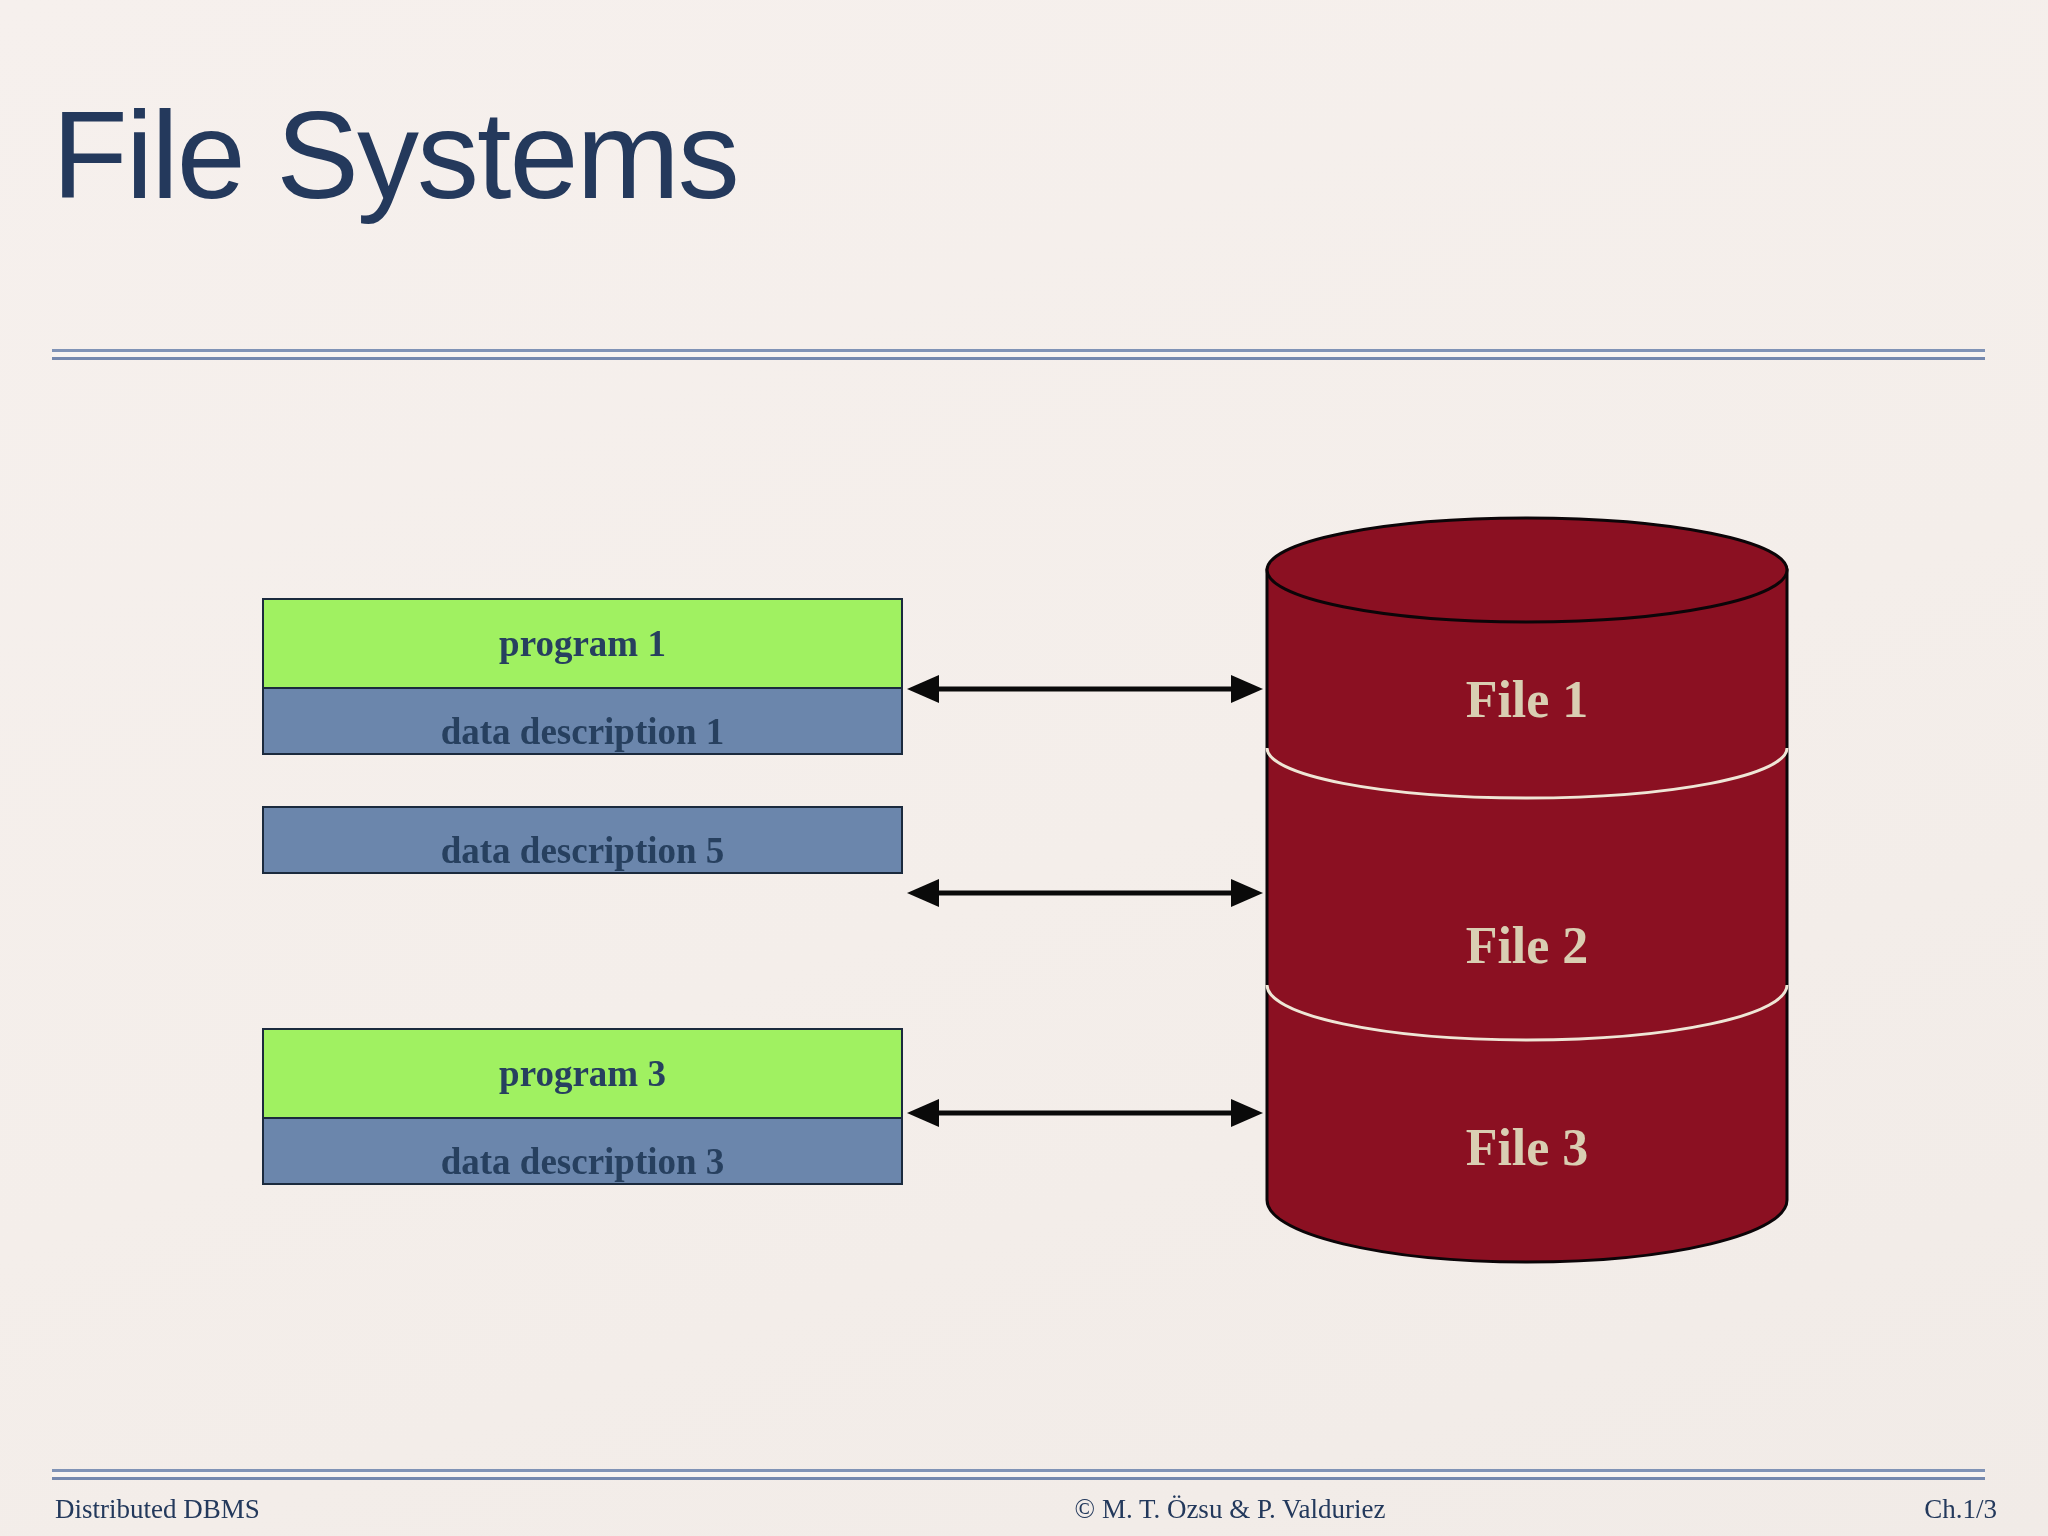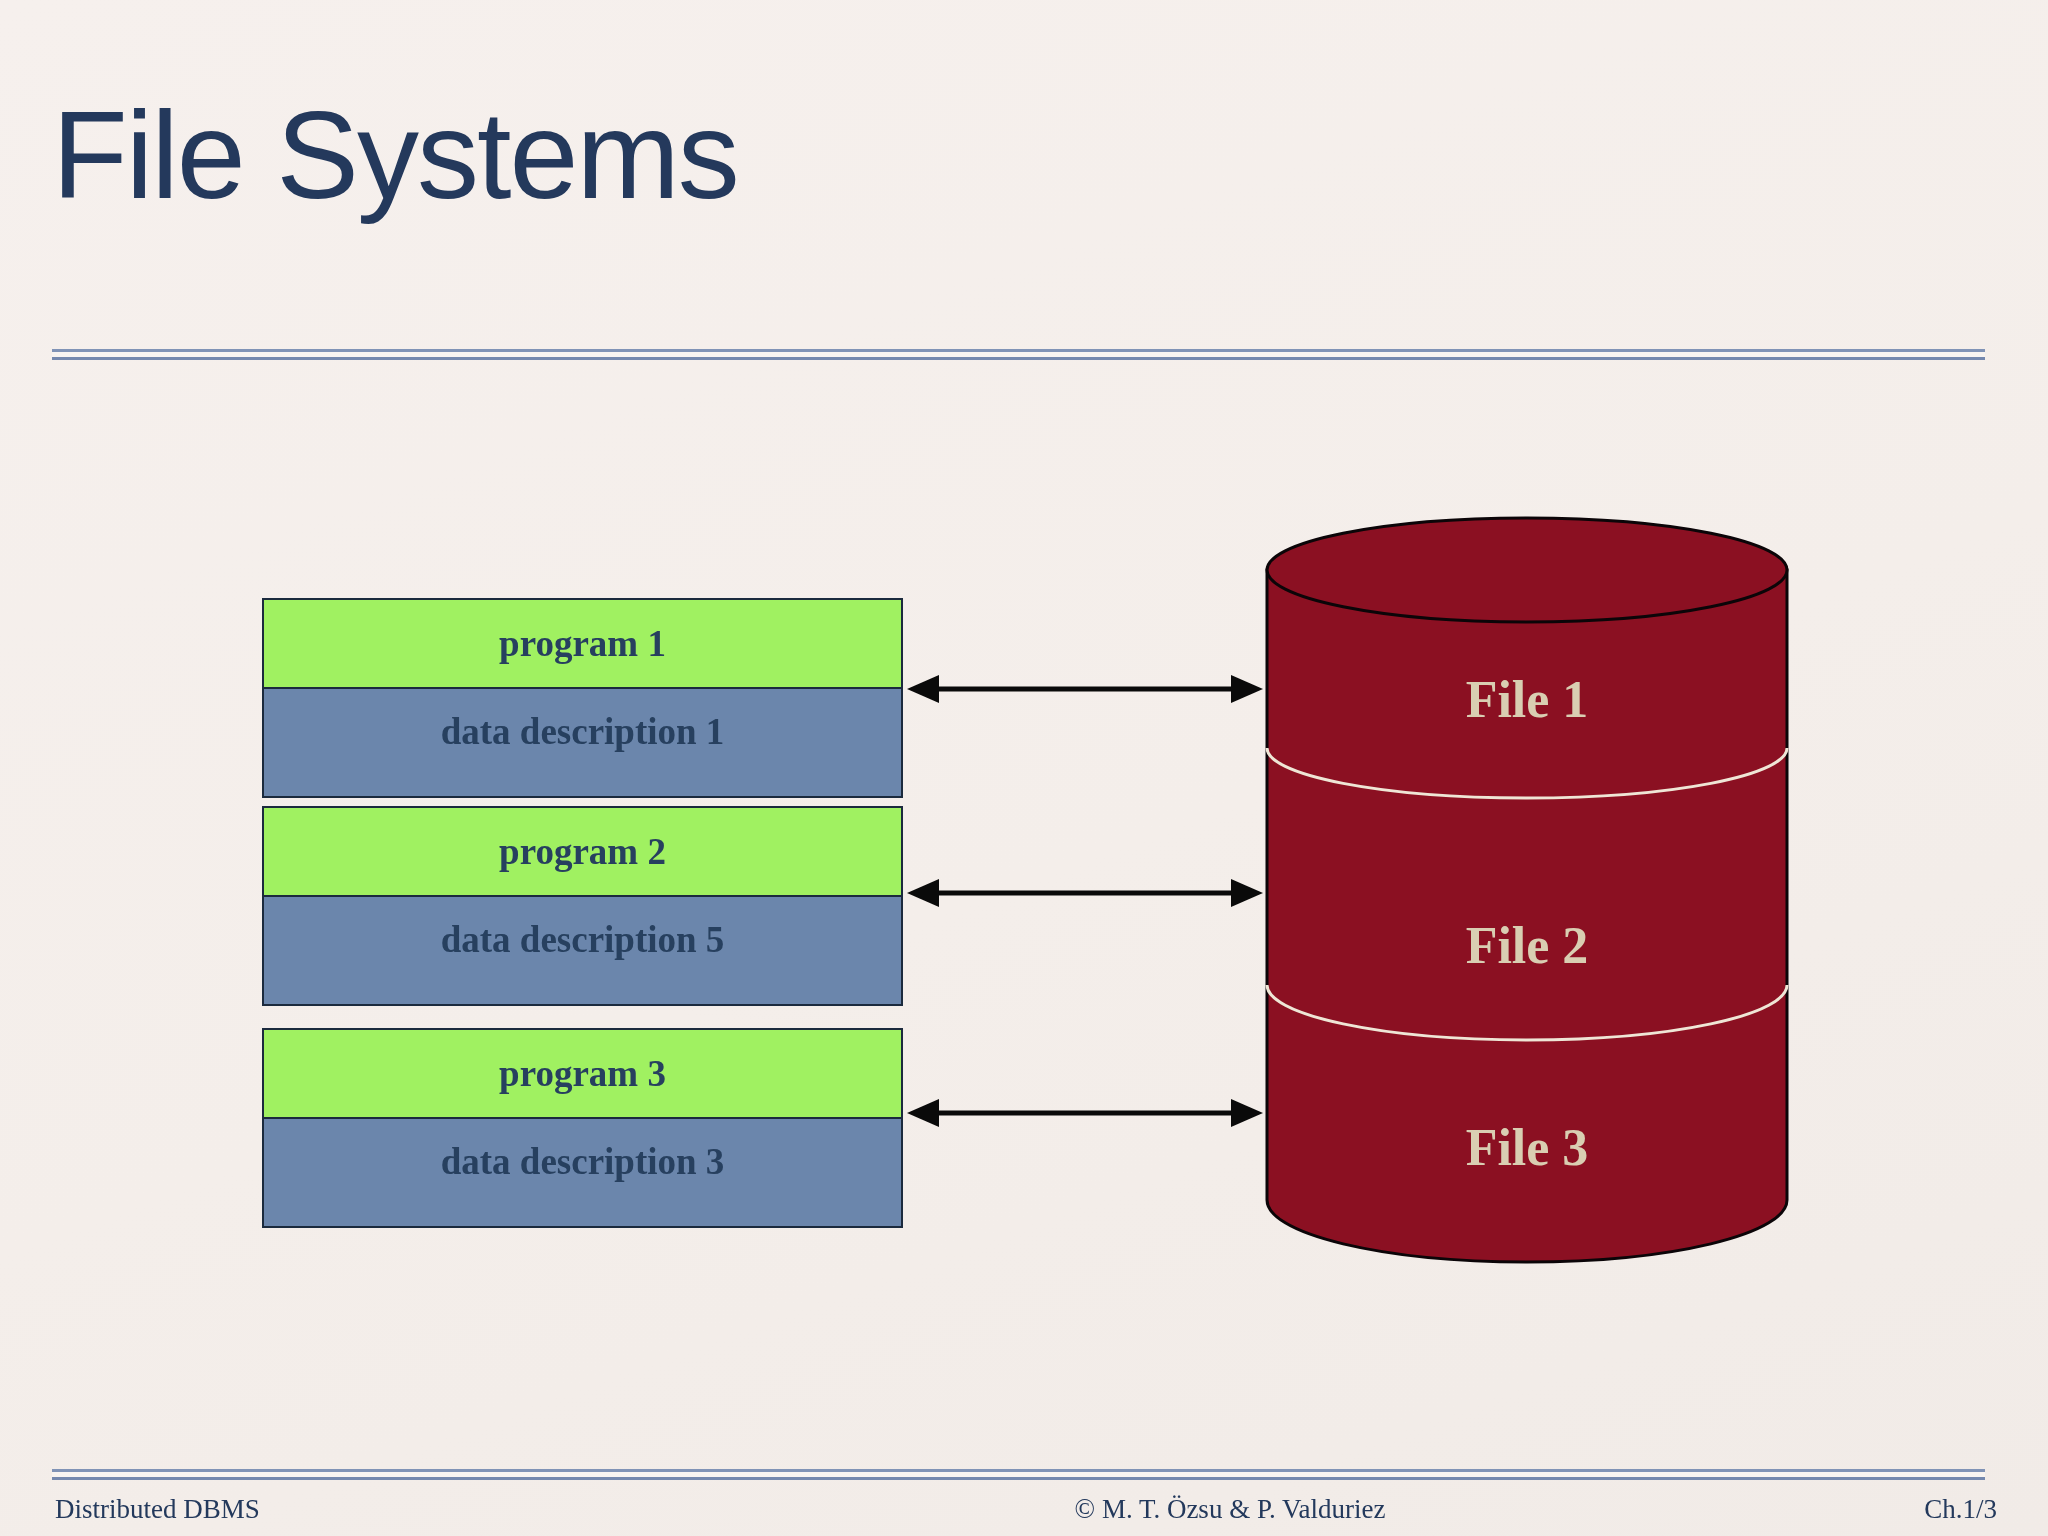--- a/index.html
+++ b/index.html
@@ -31,21 +31,21 @@
   .pbox{
     position:absolute;left:262px;width:641px;
     border:2px solid #1b2a3d;box-sizing:border-box;
     text-align:center;
   }
   .pbox .sec-green{
     background:#a0f161;height:87px;line-height:87px;
     border-bottom:2px solid #1b2a3d;
   }
   .pbox .sec-blue{
-    background:#6b86ac;height:107px;line-height:85px;
+    background:#6b86ac;height:64px;line-height:85px;
   }
   .pbox .lbl{
     font-family:"Liberation Serif", serif;font-weight:700;
     font-size:37px;color:#27405f;
   }
   .pbox1{top:598px;}
   .pbox2{top:806px;}
   .pbox3{top:1028px;}
   
   .diagram-svg{position:absolute;left:0;top:0;width:2048px;height:1536px;}
@@ -80,23 +80,20 @@
   <div class="pbox pbox1">
     <div class="sec-green">
       <span class="lbl">program 1</span>
     </div>
     <div class="sec-blue">
       <span class="lbl">data description 1</span>
     </div>
   </div>
 
   <div class="pbox pbox2">
-    <div class="sec-green">
-      <span class="lbl">program 2</span>
-    </div>
     <div class="sec-blue">
       <span class="lbl">data description 5</span>
     </div>
   </div>
 
   <div class="pbox pbox3">
     <div class="sec-green">
       <span class="lbl">program 3</span>
     </div>
     <div class="sec-blue">

